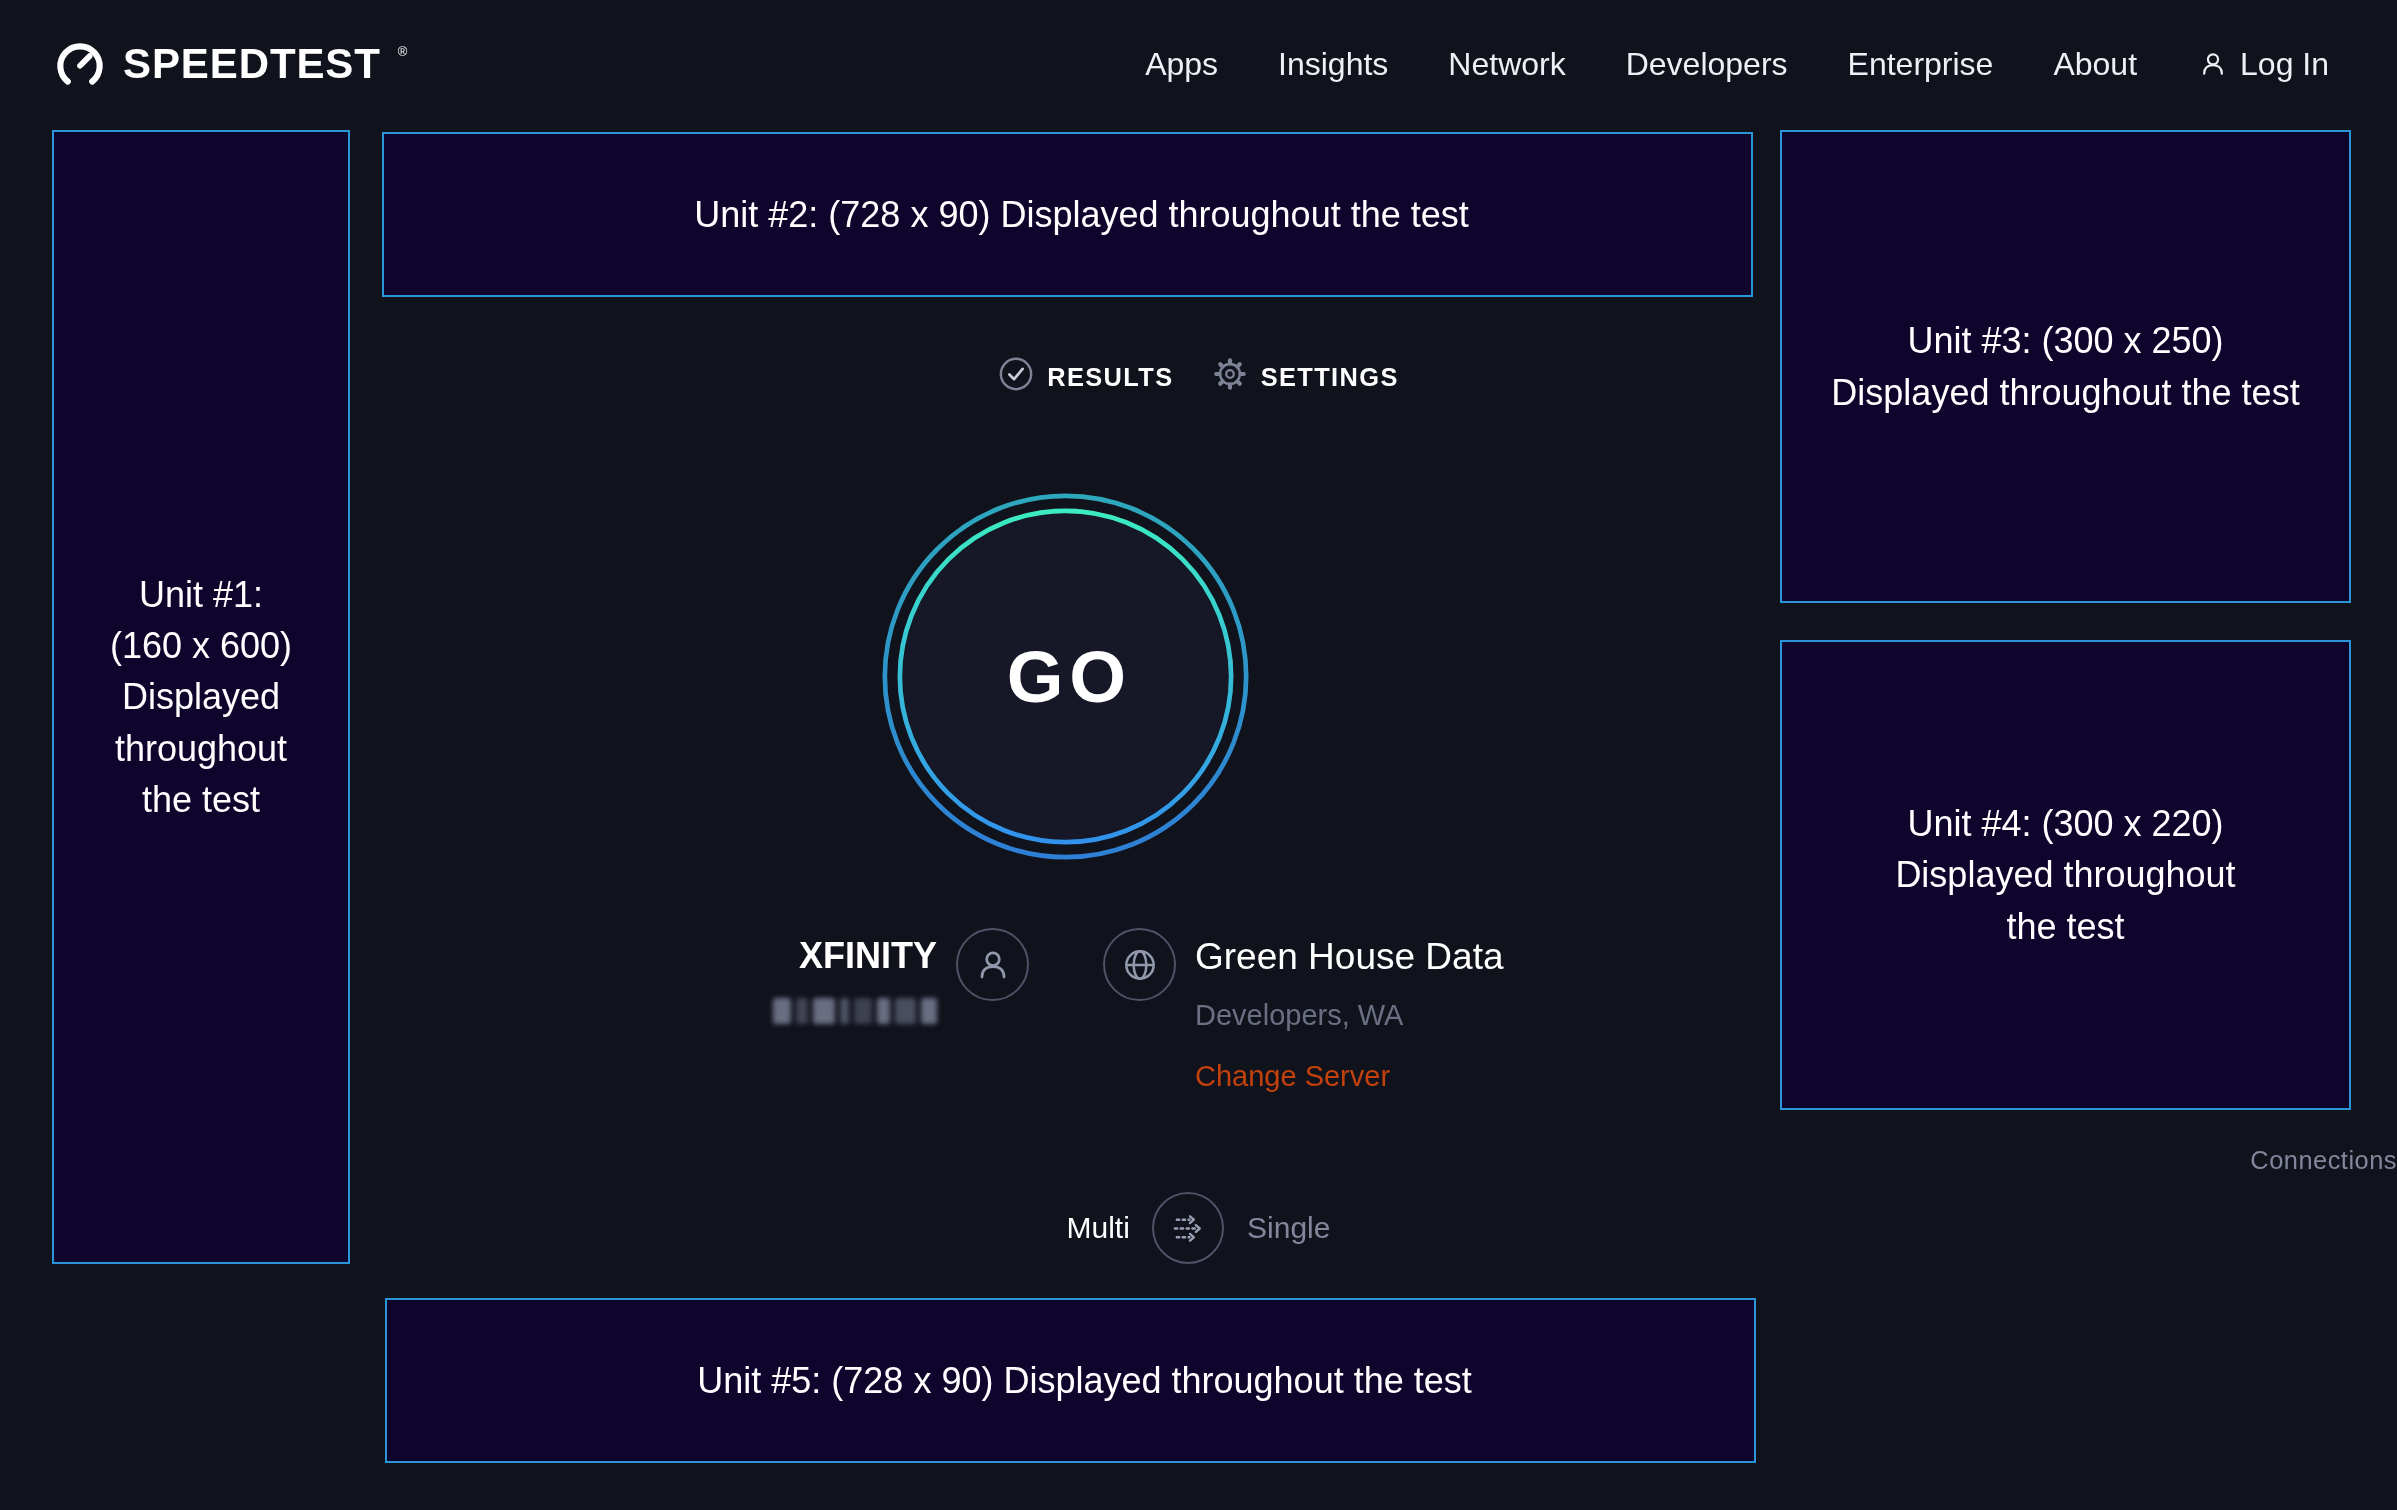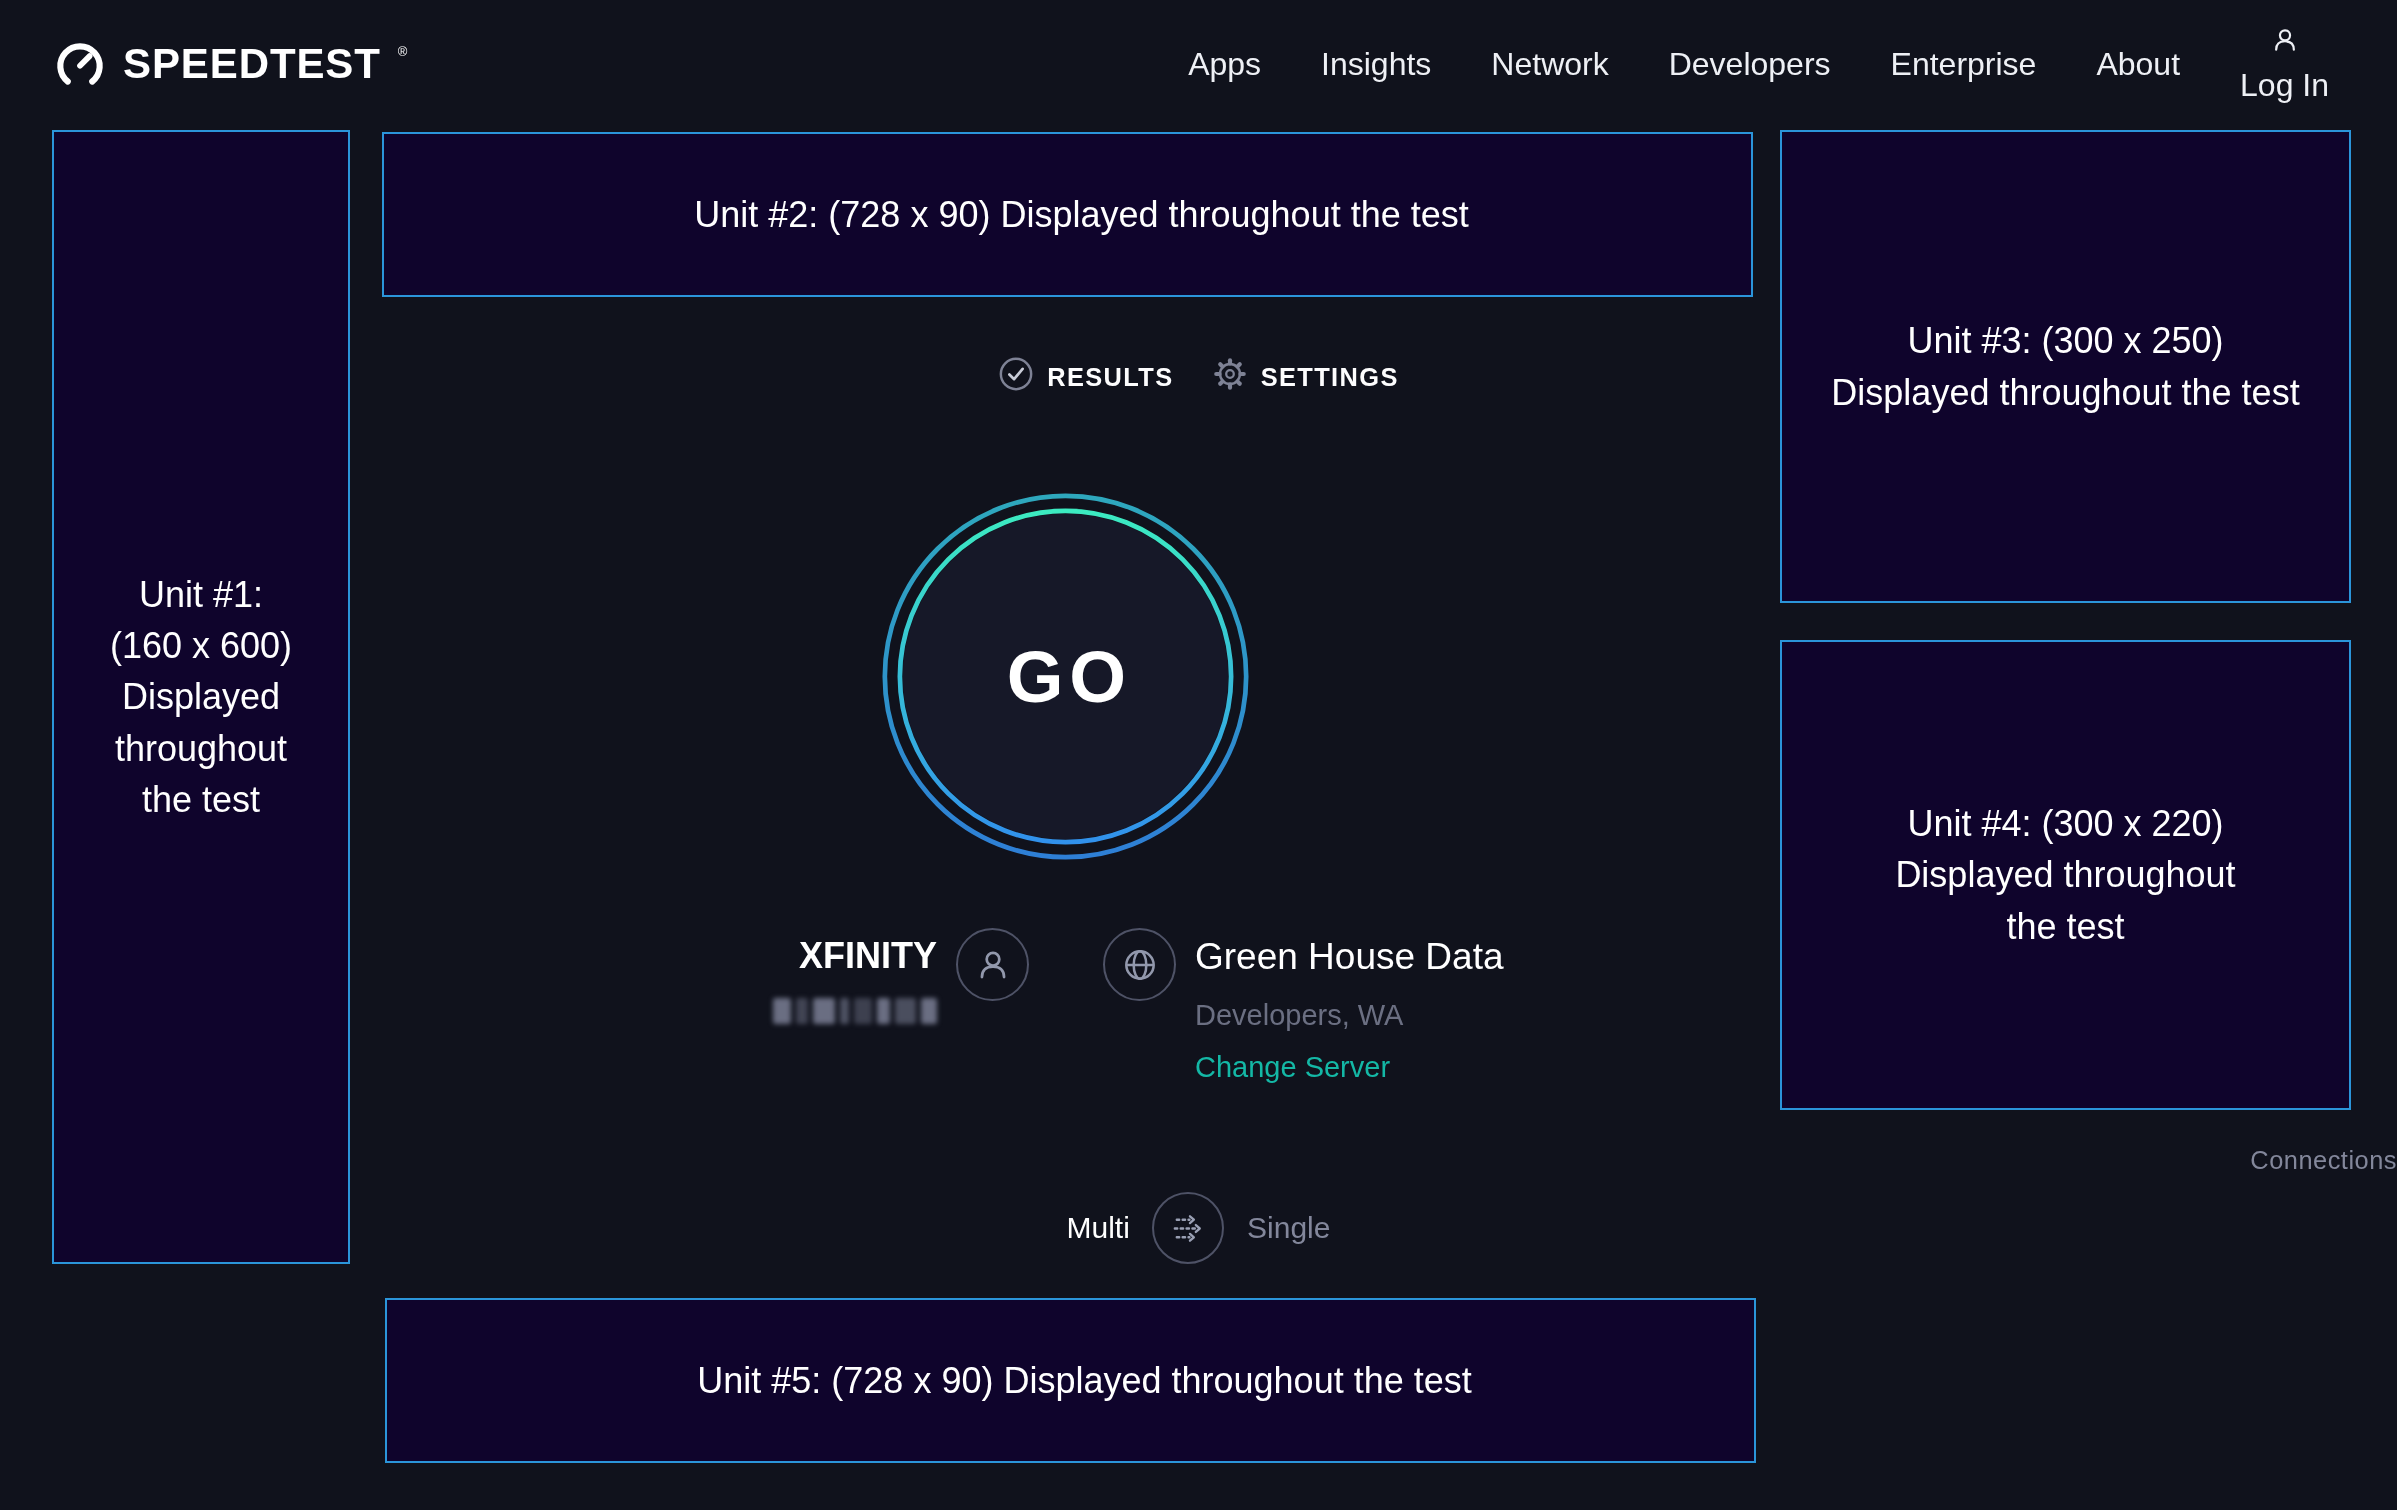--- a/index.html
+++ b/index.html
@@ -8,21 +8,21 @@
 
   
   header{position:absolute;top:0;left:0;right:0;height:128px;display:flex;align-items:center;
          justify-content:space-between;padding:0 68px 0 52px;box-sizing:border-box;}
   .logo{display:flex;align-items:center;gap:15px;color:#ffffff;cursor:pointer;}
   .logo-gauge{width:56px;height:56px;}
   .logo-text{font-size:42px;font-weight:700;letter-spacing:0.9px;}
   .logo sup{font-size:13px;font-weight:400;vertical-align:top;position:relative;top:-13px;left:1.9px;}
   nav{display:flex;align-items:center;gap:60px;}
   nav a{color:#eef0f5;font-size:32px;text-decoration:none;cursor:pointer;white-space:nowrap;}
-  .nav-login{display:flex;align-items:center;gap:11px;flex-direction:column;}
+  .nav-login{display:flex;align-items:center;gap:11px;}
   .nav-login svg{width:32px;height:32px;color:#eef0f5;}
 
   
   .ad{position:absolute;background:#0f042c;border:2.8px solid #2b95da;color:#ffffff;
       display:flex;align-items:center;justify-content:center;text-align:center;
       font-size:36px;line-height:1.42;box-sizing:border-box;cursor:pointer;padding-left:28px;}
   #ad1{left:52px;top:130px;width:298px;height:1134px;padding:0 49px;}
   #ad2{left:382px;top:132px;width:1371px;height:165px;}
   #ad3{left:1780px;top:130px;width:571px;height:473px;padding:0 44px;}
   #ad4{left:1780px;top:640px;width:571px;height:470px;padding:0 94px;}
@@ -57,21 +57,21 @@
   .redacted span:nth-child(8){width:17px;}
 
   .circle-icon{width:73px;height:73px;border:2.8px solid #4e5266;border-radius:50%;
                box-sizing:border-box;display:flex;align-items:center;justify-content:center;
                color:#9298ac;flex:0 0 auto;}
   .circle-icon svg{width:40px;height:40px;}
 
   .server-group{position:absolute;top:928px;left:1103px;display:flex;align-items:flex-start;gap:19px;}
   .server-name{font-size:37px;font-weight:500;color:#ffffff;margin-top:8px;}
   .server-loc{font-size:29px;color:#6b6f82;margin-top:21px;}
-  .server-change{display:block;font-size:29px;color:#14b8a6;margin-top:19px;
+  .server-change{display:block;font-size:29px;color:#c2410c;margin-top:28px;
                  text-decoration:none;cursor:pointer;}
 
   
   .connections{position:absolute;top:1146px;left:0;width:100%;text-align:right;}
   .conn-label{font-size:25.4px;color:#83879b;letter-spacing:0.5px;}
   .conn-row{margin-top:17px;display:flex;justify-content:center;align-items:center;gap:22.6px;}
   .conn-mode{font-size:30px;cursor:pointer;}
   .conn-mode.active{color:#ffffff;}
   .conn-mode.inactive{color:#83879b;}
   .conn-toggle{width:72px;height:72px;border:2.8px solid #4e5266;border-radius:50%;

